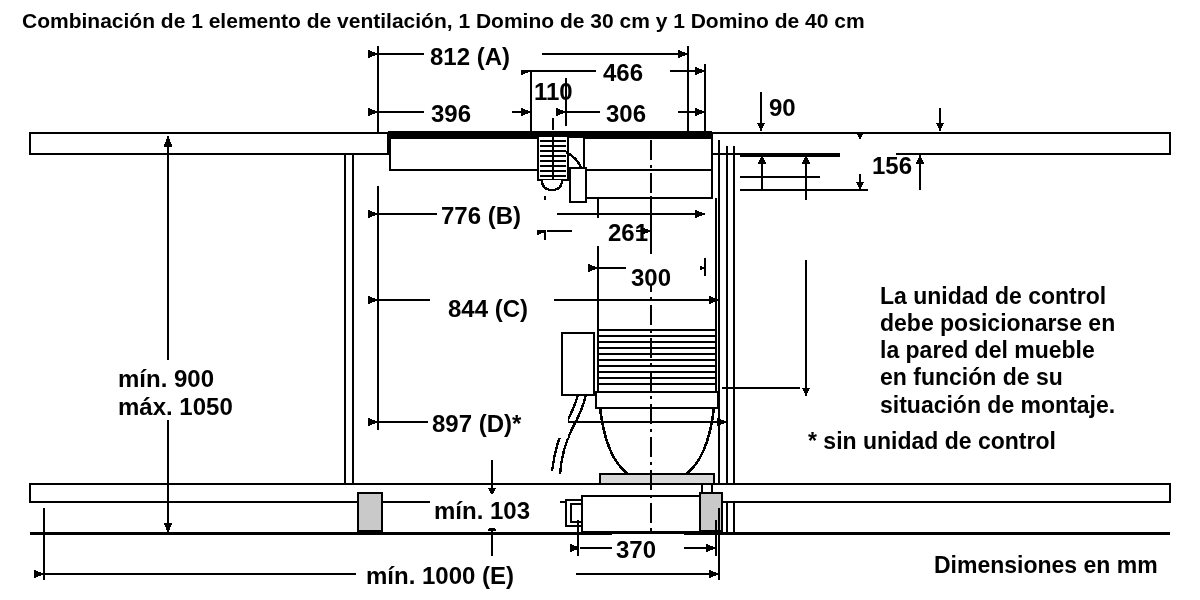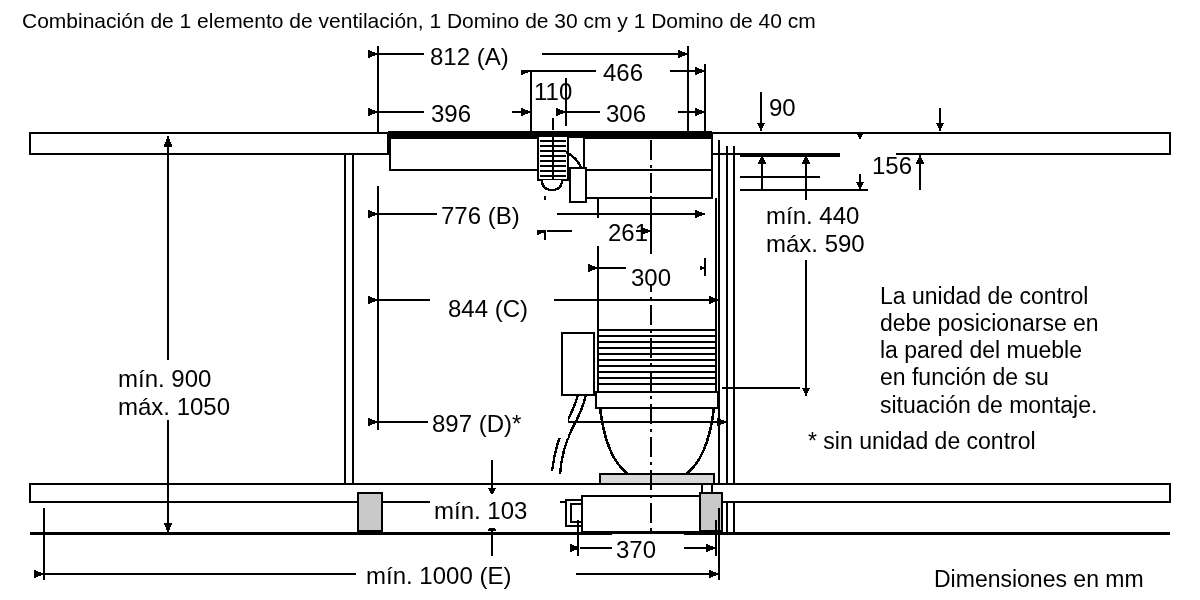--- a/index.html
+++ b/index.html
@@ -1,18 +1,18 @@
 <!DOCTYPE html>
 <html><head>
 <meta charset="utf-8">
 <style>
   html,body{margin:0;padding:0;background:#fff;}
   body{width:1200px;height:600px;overflow:hidden;
        font-family:"Liberation Sans",sans-serif;color:#000;}
-  #stage{position:relative;width:1200px;height:564px;}
+  #stage{position:relative;width:1200px;height:564px;font-weight:bold;}
   svg{position:absolute;left:0;top:0;}
   .t{position:absolute;white-space:pre;line-height:1.18;}
   .title{font-size:21px;}
   .dim{font-size:24px;}
   .note{font-size:23px;}
   .units{font-size:23px;}
 </style>
 </head>
 <body>
 <div id="stage">
@@ -246,32 +246,30 @@
 
 <div class="t dim" style="left:430px;top:43px;">812 (A)</div>
 <div class="t dim" style="left:603px;top:59px;">466</div>
 <div class="t dim" style="left:431px;top:100px;">396</div>
 <div class="t dim" style="left:534px;top:78px;">110</div>
 <div class="t dim" style="left:606px;top:100px;">306</div>
 <div class="t dim" style="left:769px;top:94px;">90</div>
 <div class="t dim" style="left:872px;top:152px;">156</div>
 <div class="t dim" style="left:441px;top:202px;text-align:right;">776 (B)</div>
 <div class="t dim" style="left:576px;top:219px;margin-left:32px;">261</div>
-<div class="t dim" style="left:766px;top:202px;">mín. 440
-máx. 590</div>
 <div class="t dim" style="left:631px;top:256px;margin-top:8px;">300</div>
 <div class="t dim" style="left:434px;top:295px;margin-left:14px;">844 (C)</div>
 <div class="t dim" style="left:432px;top:410px;">897 (D)*</div>
 <div class="t dim" style="left:118px;top:365px;">mín. 900
 máx. 1050</div>
 <div class="t dim" style="left:434px;top:497px;">mín. 103</div>
 <div class="t dim" style="left:616px;top:536px;">370</div>
 <div class="t dim" style="left:366px;top:562px;">mín. 1000 (E)</div>
 
 <div class="t note" style="left:880px;top:283px;">La unidad de control
 debe posicionarse en
 la pared del mueble
 en función de su
 situación de montaje.</div>
 <div class="t note" style="left:808px;top:428px;">* sin unidad de control</div>
-<div class="t units" style="left:934px;top:566px;">Dimensiones en mm</div>
+<div class="t units" style="left:934px;top:552px;">Dimensiones en mm</div>
 
 </div>
 
 </body></html>

